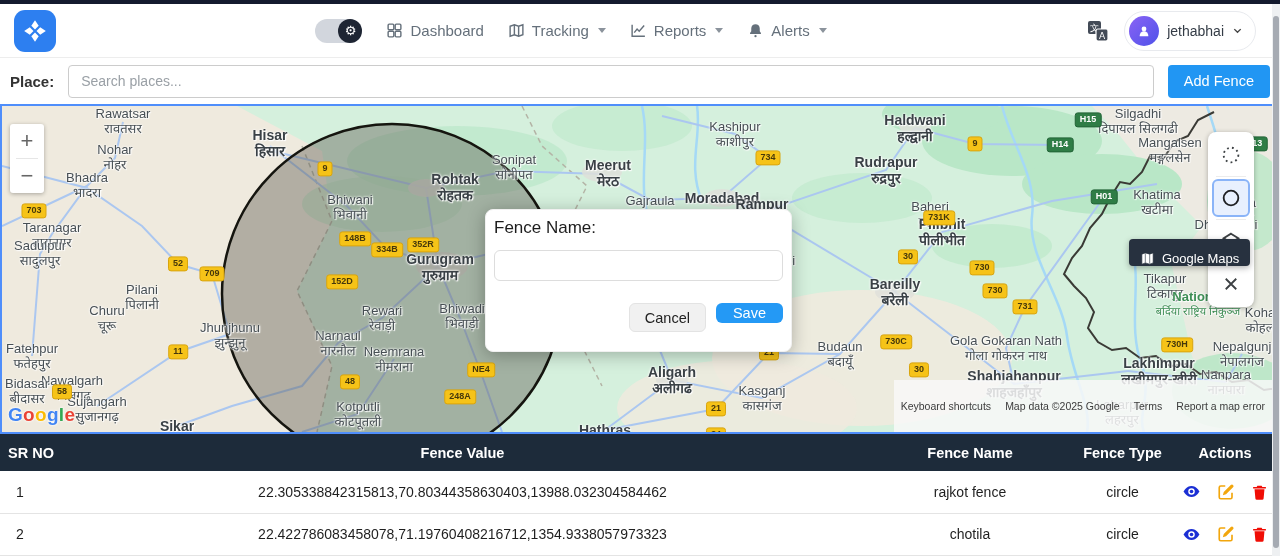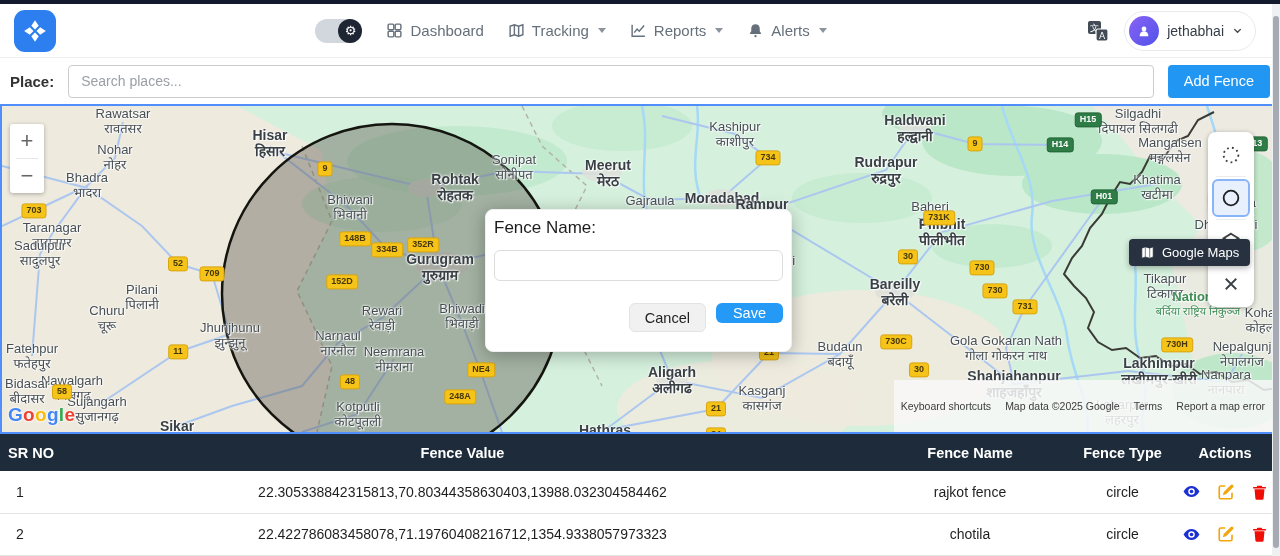--- a/index.html
+++ b/index.html
@@ -65,21 +65,21 @@
   .zoomctl .divider { height:1px; background:#e6e6e6; margin:0 6px; }
 
   .draw-tools { position:absolute; right:24px; top:26px; width:46px; background:#fff; border-radius:8px;
     box-shadow:0 1px 5px rgba(0,0,0,.3); padding:4px; z-index:3; }
   .tool-btn { width:38px; height:38px; display:flex; align-items:center; justify-content:center;
     cursor:pointer; border-radius:6px; border:2px solid transparent; }
   .tool-btn.active { background:#e8f0fe; border-color:#8ab4f8; }
   .tool-sep { height:1px; background:#ececec; margin:2px 4px; }
 
   .gmaps-tooltip { position:absolute; left:1127px; top:133px; height:27px; background:#27313f; color:#fff;
-    border-radius:4px; display:flex; align-items:center; gap:7px; padding:0 11px; font-size:13px;
+    border-radius:4px; display:flex; align-items:flex-end; gap:7px; padding:0 11px; font-size:13px;
     z-index:4; box-shadow:0 2px 6px rgba(0,0,0,.3); white-space:nowrap; }
 
   .modal { position:absolute; left:483px; top:103px; width:307px; height:143px; background:#fff;
     border-radius:8px; border:1px solid #f0f0f0; box-shadow:0 3px 18px rgba(0,0,0,.28); z-index:5;
     padding:8px; }
   .modal-title { font-size:17px; color:#1d1d1d; margin-bottom:12px; }
   .modal-input { width:100%; height:31px; border:1px solid #ddd; border-radius:6px; padding:0 10px;
     font-size:14px; outline:none; font-family:inherit; }
   .modal-actions { display:flex; justify-content:flex-end; gap:10px; margin-top:22px; }
   .btn-cancel { background:#f1f1f1; border:1px solid #e3e3e3; color:#222; border-radius:6px;
@@ -411,21 +411,21 @@
       <div class="map-label lg" style="left: 760px; top: 107px;">
         <span class="en">Rampur</span>
         <span class="hi">रामपुर</span>
       </div>
 
       <div class="map-label sm" style="left: 928px; top: 109px;">
         <span class="en">Baheri</span>
         <span class="hi">बहेरी</span>
       </div>
 
-      <div class="map-label sm" style="left: 1155px; top: 82px;">
+      <div class="map-label sm" style="left: 1155px; top: 97px;">
         <span class="en">Khatima</span>
         <span class="hi">खटीमा</span>
       </div>
 
       <div class="map-label lg" style="left: 940px; top: 127px;">
         <span class="en">Pilibhit</span>
         <span class="hi">पीलीभीत</span>
       </div>
 
       <div class="map-label lg" style="left: 893px; top: 187px;">

